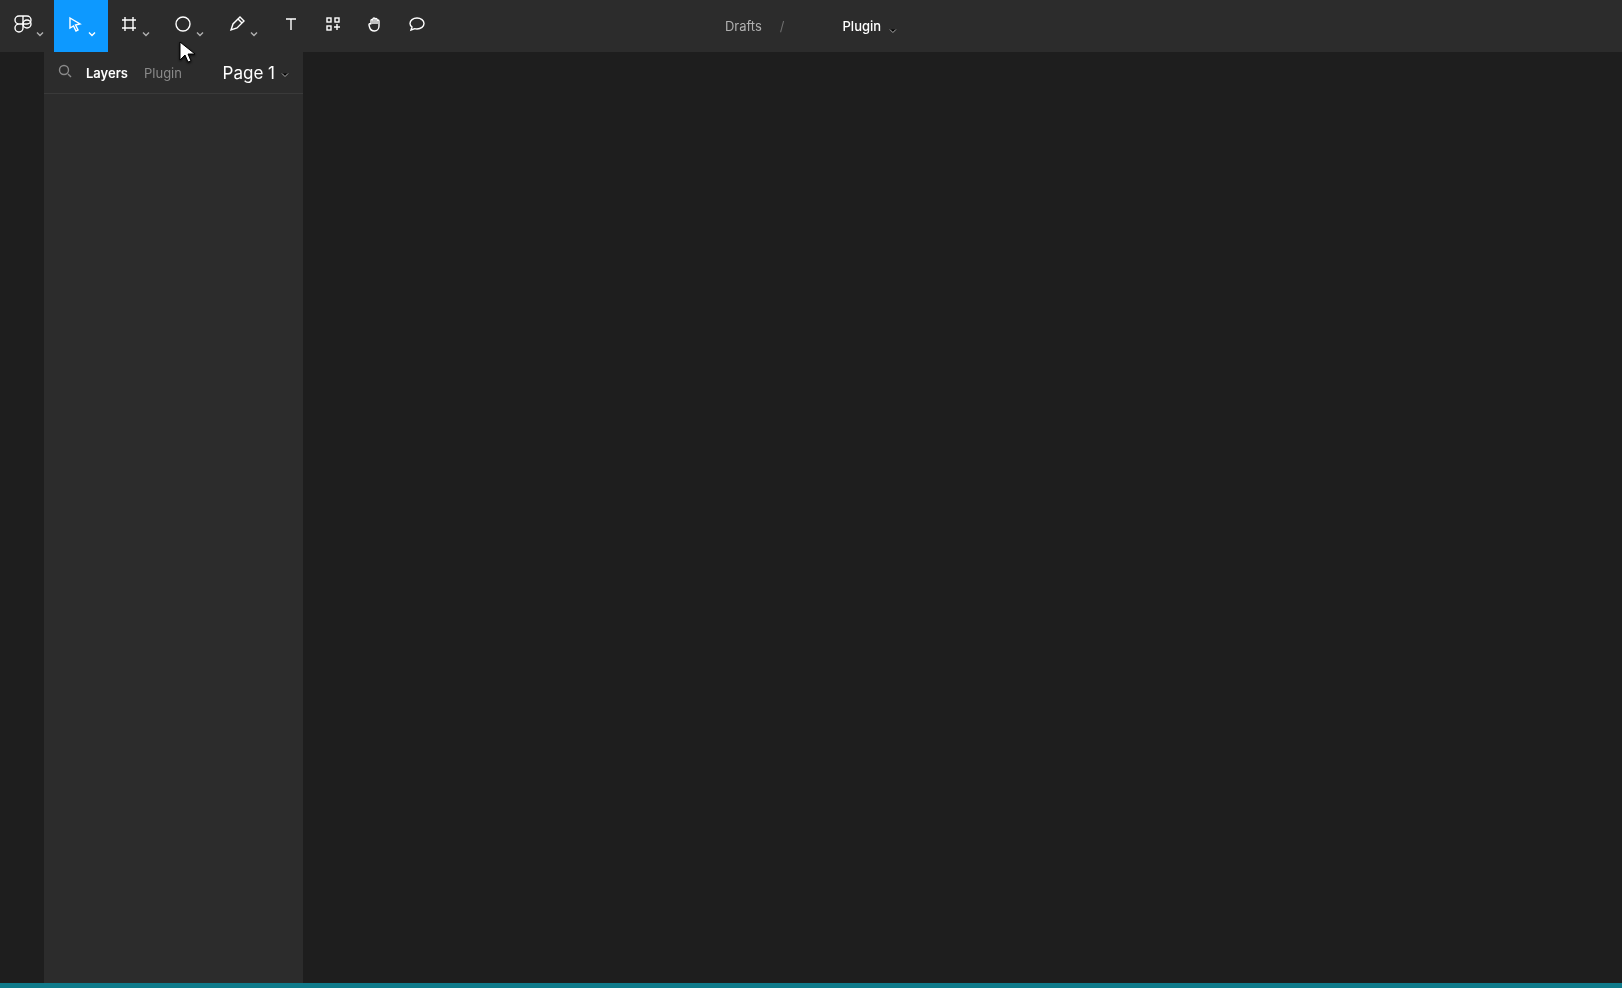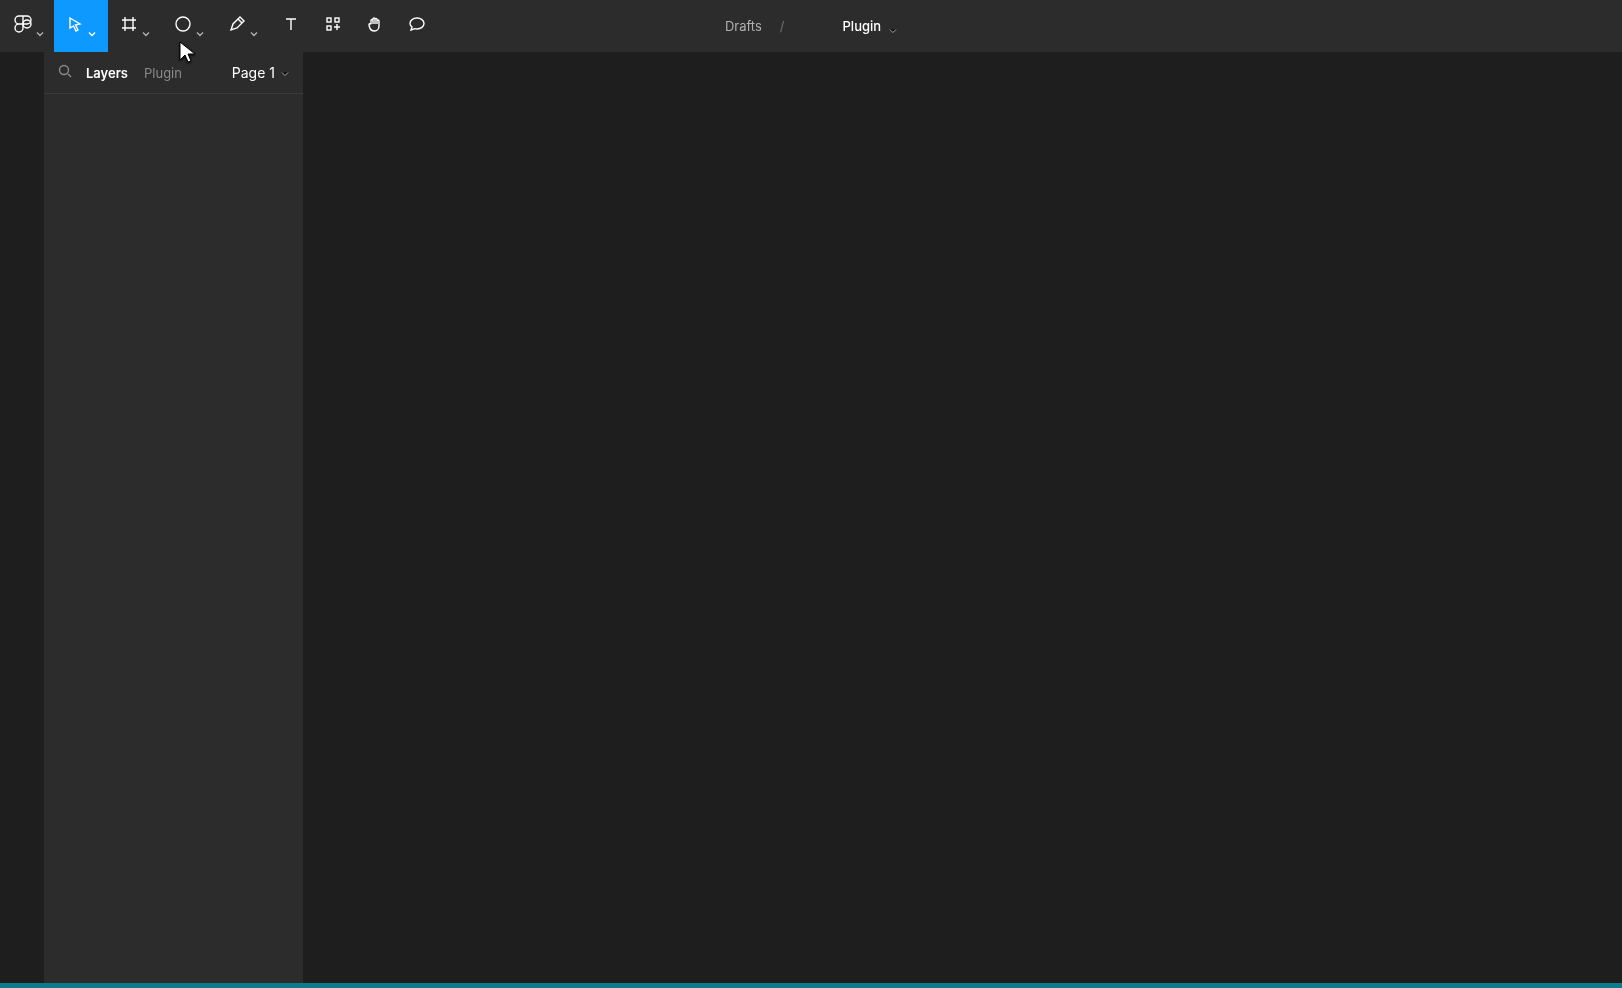--- a/index.html
+++ b/index.html
@@ -59,21 +59,21 @@
     align-items:center;
     padding:0 8px 0 14px;
     border-bottom:1px solid #3A3A3A;
     gap:14px;
     font-size:13px;
   }
   .panel-header .search { display:flex; align-items:center; }
   .panel-header .tabs { display:flex; gap:16px; flex:1; }
   .panel-tab { color:#8A8A8A; cursor:default; }
   .panel-tab.active { color:#ffffff; font-weight:600; }
-  .page-switch { display:flex; align-items:flex-start; gap:6px; color:#ffffff; font-size:14px; padding-right:6px; }
+  .page-switch { display:flex; align-items:flex-start; gap:6px; color:#ffffff; font-size:17px; padding-right:6px; }
   .page-switch .chev svg { stroke:#B0B0B0; }
   
   .canvas { flex:1; background:#1E1E1E; position:relative; }
   
   .bottom-strip {
     height:5px;
     width:100%;
     background:#0F7A8A;
   }
   

